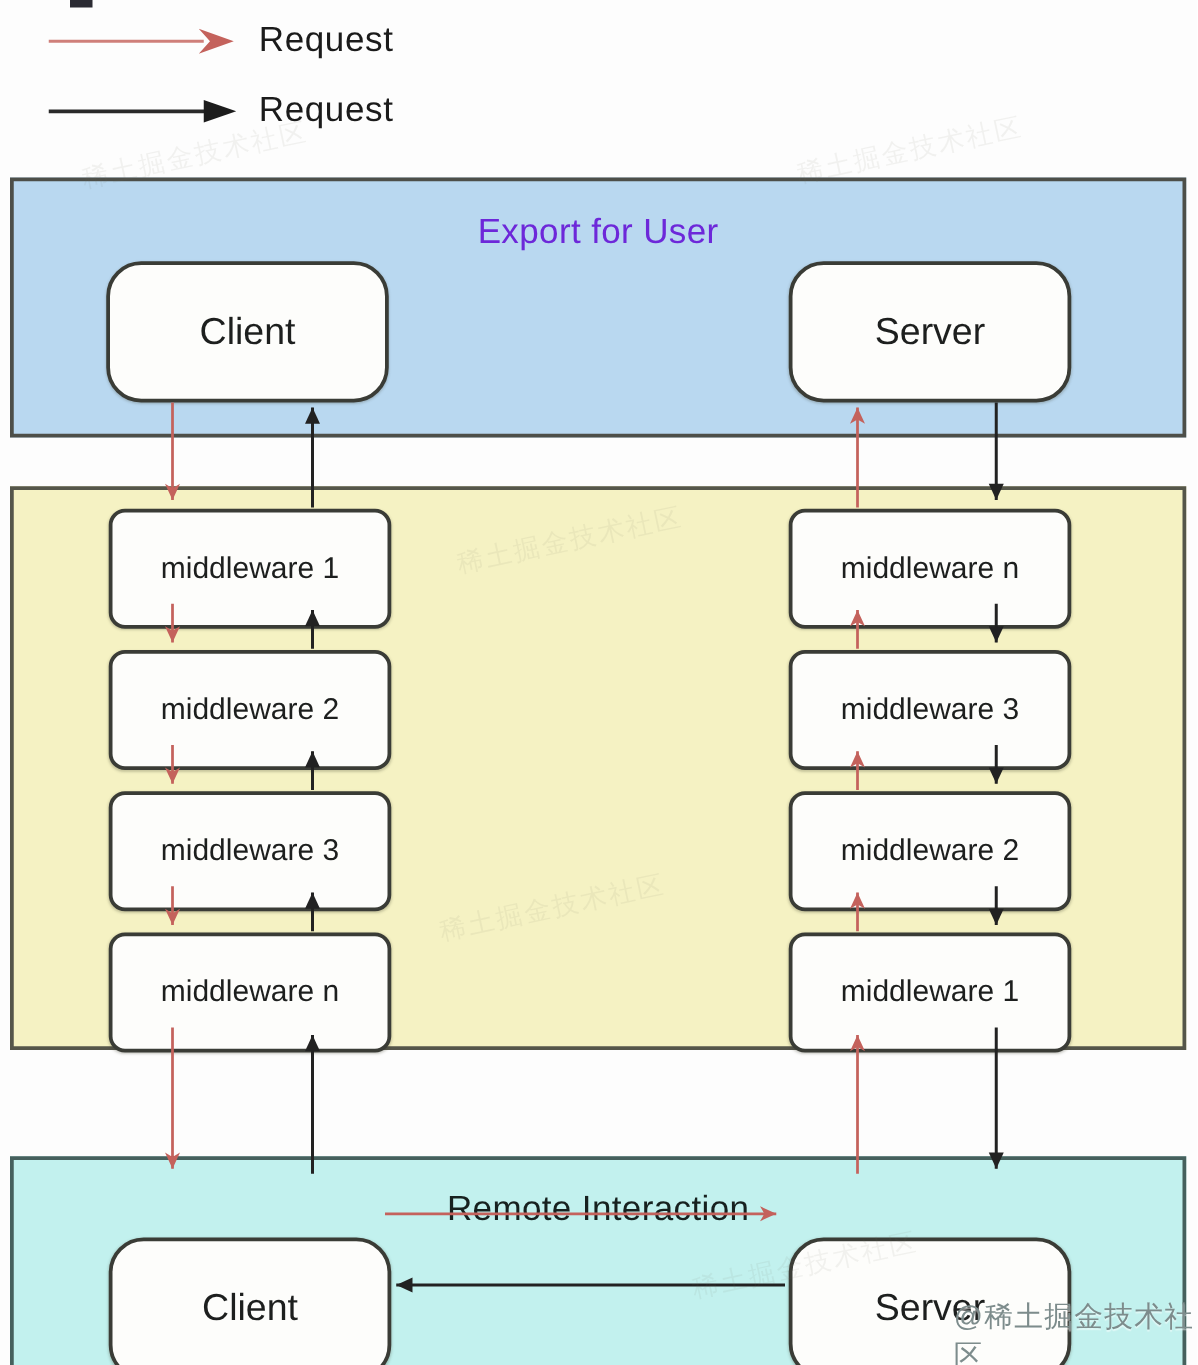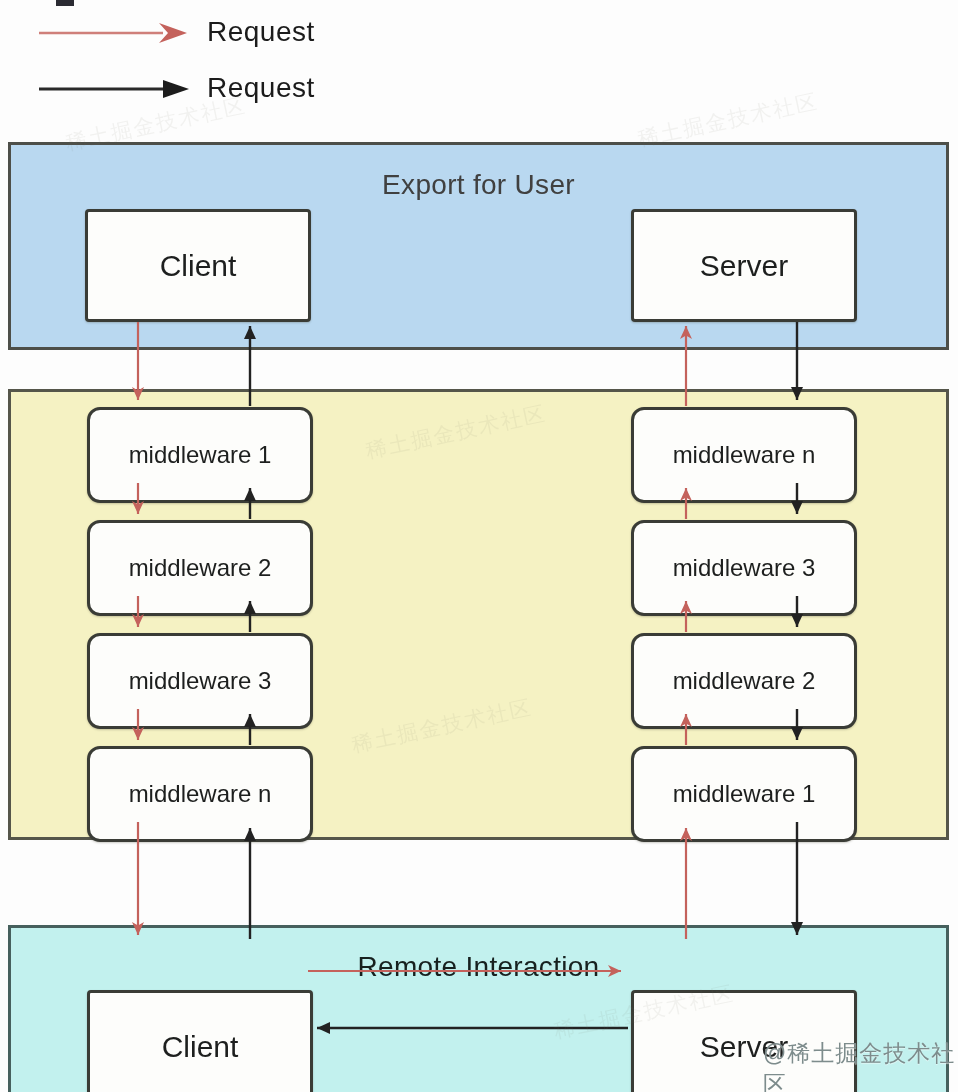--- a/index.html
+++ b/index.html
@@ -61,29 +61,29 @@
   .section-remote   { top: 877px; height: 206px; background: var(--remote-bg); border-color: #46605d; margin-top: 48px; }
   .section-title {
     position: absolute;
     left: 0; right: 0;
     text-align: center;
     font-size: 28px;
     font-weight: 500;
     letter-spacing: 0.3px;
     color: #17211f;
   }
-  .section-export .section-title { top: 24px; color: #404040; }
+  .section-export .section-title { top: 24px; color: #6d28d9; }
   .section-remote .section-title { top: 23px; }
 
   
   .node {
     position: absolute;
     background: var(--node-bg);
     border: 3px solid var(--node-border);
-    border-radius: 4px;
+    border-radius: 28px;
     display: flex;
     align-items: center;
     justify-content: center;
     box-shadow: 0 1px 2px rgba(60,60,40,0.25);
   }
   .node-big { width: 226px; height: 113px; font-size: 30px; font-weight: 500; }
   .node-mid { width: 226px; height: 96px;  font-size: 24px; font-weight: 500; border-radius: 13px; }
   
   .section-export .node-client { left: 74px;  top: 64px; }
   .section-export .node-server { left: 620px; top: 64px; }

